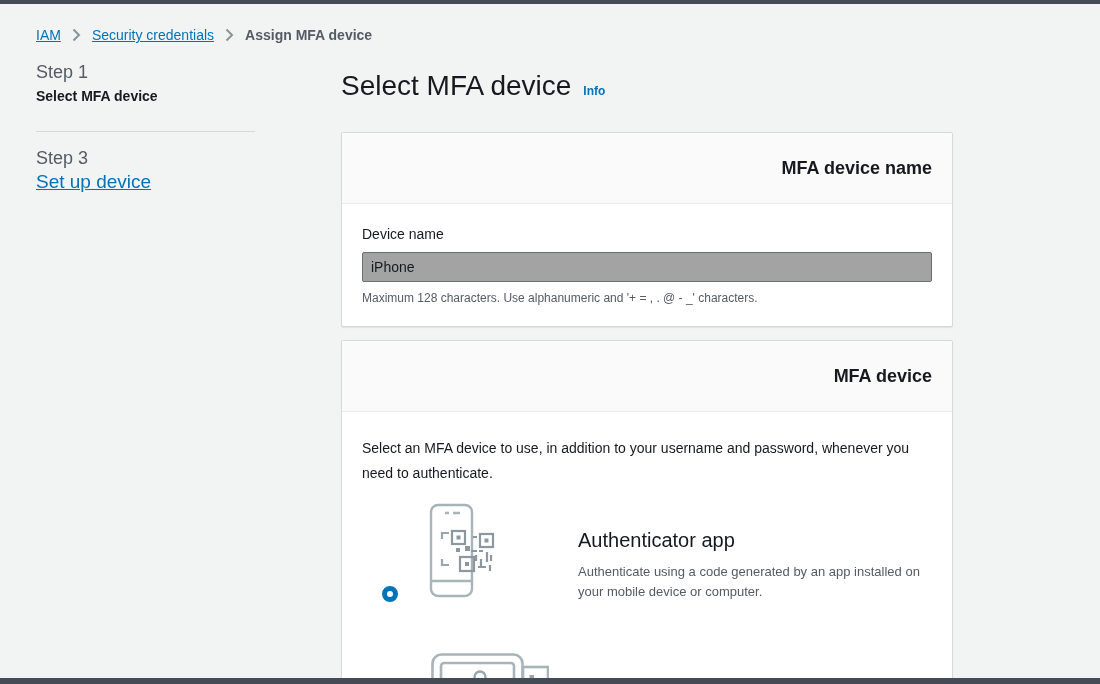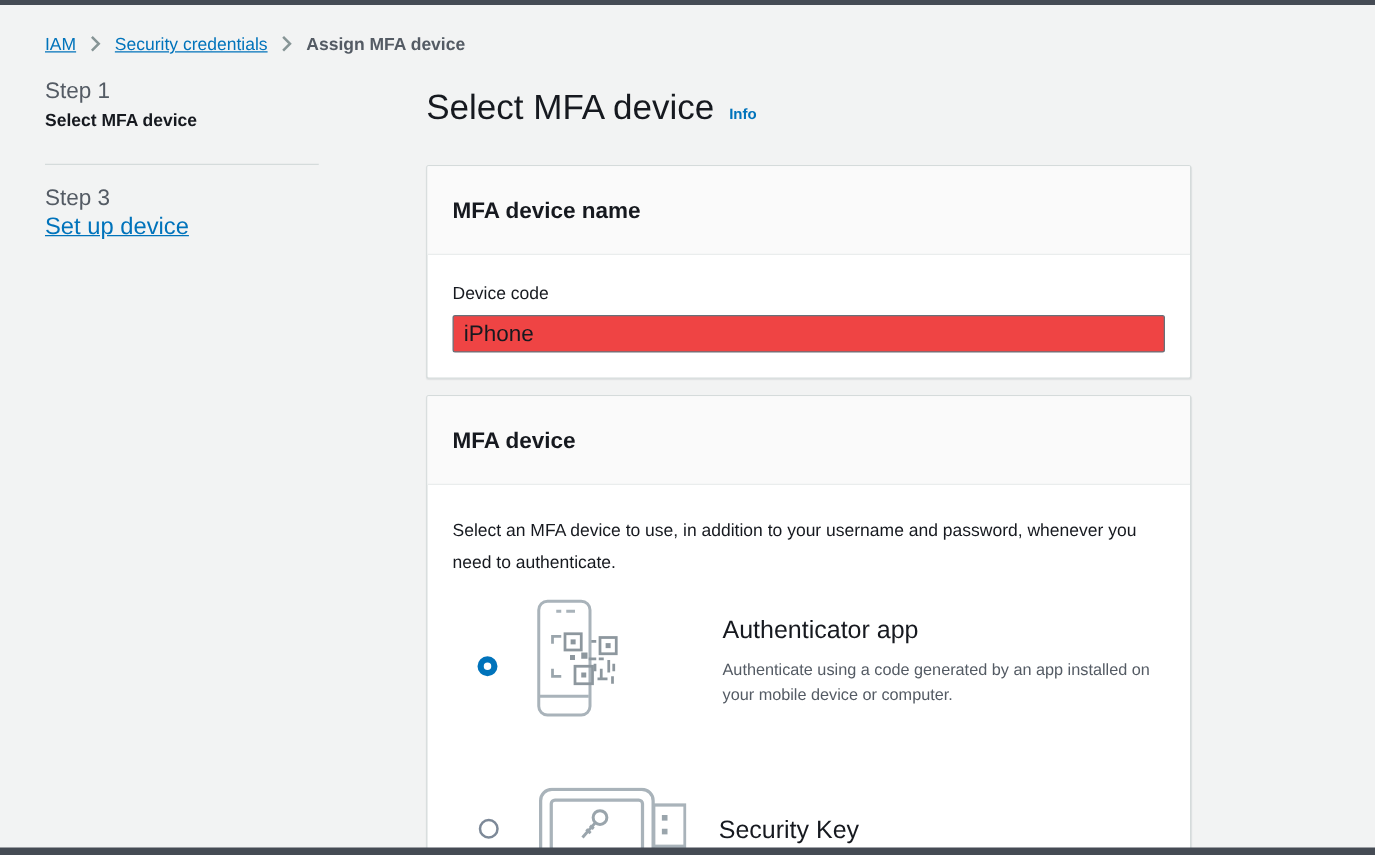--- a/index.html
+++ b/index.html
@@ -27,37 +27,37 @@
   .steps-divider { border:none; border-top:1px solid #d5dbdb; margin:26px 0 18px 0; }
   .step-link { display:inline-block; margin-top:7px; font-size:19px; line-height:18px; color:#0073bb; text-decoration:underline; cursor:pointer; }
 
   
   .main-col { position:absolute; left:341px; top:68px; width:612px; }
   .page-title { font-size:28px; line-height:36px; font-weight:400; color:#16191f; }
   .info-link { margin-left:12px; font-size:12px; font-weight:700; color:#0073bb; text-decoration:none; cursor:pointer; }
 
   .card { margin-top:23px; background:#ffffff; border:1px solid #d5dbdb; border-radius:2px; box-shadow:0 1px 1px 0 rgba(0,28,36,.08); }
   .card + .card { margin-top:13px; }
-  .card-header { background:#fafafa; border-bottom:1px solid #eaeded; padding:23px 20px; font-size:18px; line-height:24px; font-weight:700; color:#16191f; }
+  .card-header { background:#fafafa; border-bottom:1px solid #eaeded; padding:23px 20px; font-size:18px; line-height:24px; font-weight:700; color:#16191f;text-align:right; }
   .card-body { padding:20px; }
 
   
   .field-label { font-size:14px; line-height:20px; color:#16191f; }
   .field-desc { margin-top:2px; font-size:12px; line-height:16px; color:#545b64; }
   .text-input {
     margin-top:8px; width:100%; height:30px;
     border:1px solid #687078; border-radius:2px;
-    padding:4px 8px; font-size:18px; color:#16191f;
-    font-family:"Liberation Sans", sans-serif; background:#ef4444;
+    padding:4px 8px; font-size:14px; color:#16191f;
+    font-family:"Liberation Sans", sans-serif; background:#a3a3a3;
   }
   .field-constraint { margin-top:8px; font-size:12px; line-height:16px; color:#545b64; }
 
   
   .select-desc { font-size:14px; line-height:25px; color:#16191f; max-width:578px; padding-top:4px; }
-  .option-row { display:flex; align-items:center; }
+  .option-row { display:flex; align-items:flex-end; }
   .option-row.first { margin-top:13px; }
   .option-row.second { margin-top:48px; }
   .radio { flex:none; width:16px; height:16px; border-radius:50%; background:#fff; cursor:pointer; }
   .radio.selected { border:5px solid #0073bb; }
   .radio.unselected { border:2px solid #7d8998; }
   .option-row.first .radio { margin:12px 0 0 20px; }
   .option-row.second .radio { margin:0 0 0 21px; }
   .option-icon { flex:none; }
   .option-icon.phone { margin:4px 0 0 31px; }
   .option-icon.key { margin:3px 0 0 32px; }
@@ -98,22 +98,23 @@
     <a class="step-link">Set up device</a>
   </div>
 </nav>
 
 <main class="main-col">
   <h1 class="page-title"><span>Select MFA device</span><a class="info-link">Info</a></h1>
 
   <section class="card">
     <header class="card-header">MFA device name</header>
     <div class="card-body">
-      <label class="field-label">Device code</label>
+      <label class="field-label">Device name</label>
       <input class="text-input" type="text" value="iPhone" style="">
+      <div class="field-constraint">Maximum 128 characters. Use alphanumeric and '+ = , . @ - _' characters.</div>
     </div>
   </section>
 
   <section class="card">
     <header class="card-header">MFA device</header>
     <div class="card-body">
       <p class="select-desc">Select an MFA device to use, in addition to your username and password, whenever you need to authenticate.</p>
 
       <div class="option-row first">
         <span class="radio selected"></span>

